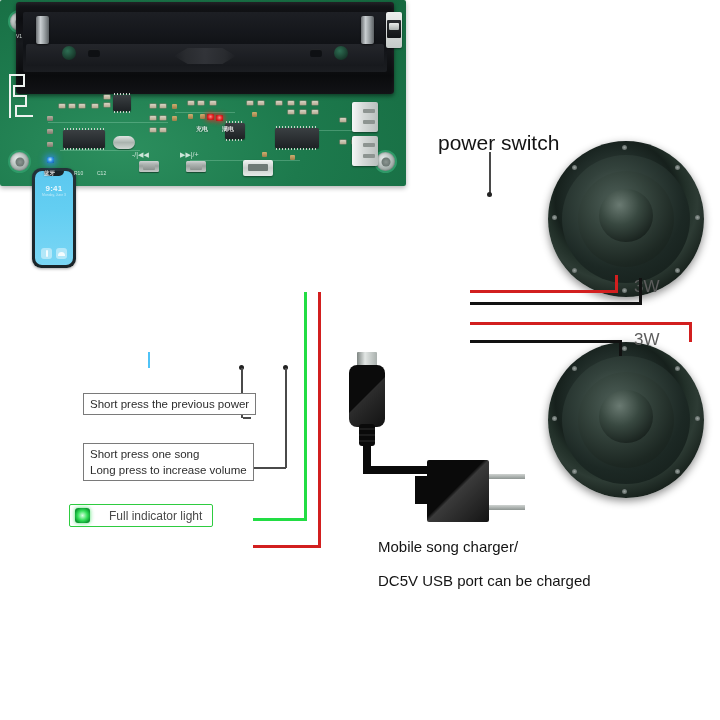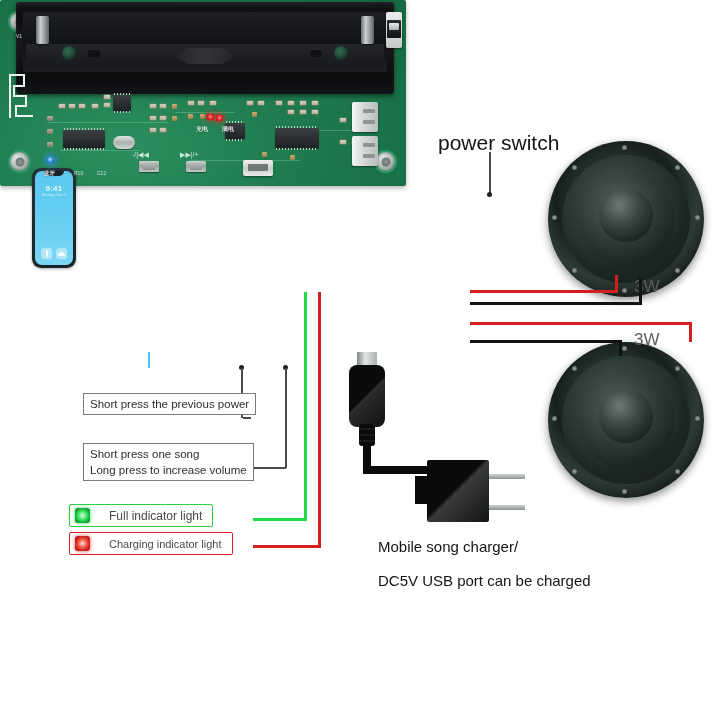--- a/index.html
+++ b/index.html
@@ -551,18 +551,14 @@
   <div class="callout two-line" style="left:83px; top:443px;">
     <div>Short press one song</div>
     <div>Long press to increase volume</div>
   </div>
 
   <div class="chip green" style="left:69px; top:504px; padding:3px 10px 3px 5px;">
     <span class="glyph gled"></span>
     <span style="margin-left:14px;">Full indicator light</span>
   </div>
 
-  <div class="chip red" style="left:69px; top:532px; padding:3px 10px 3px 5px;">
-    <span class="glyph rled"></span>
-    <span style="margin-left:14px;">Charging indicator light</span>
-  </div>
 
 </div>
 
 </body></html>

